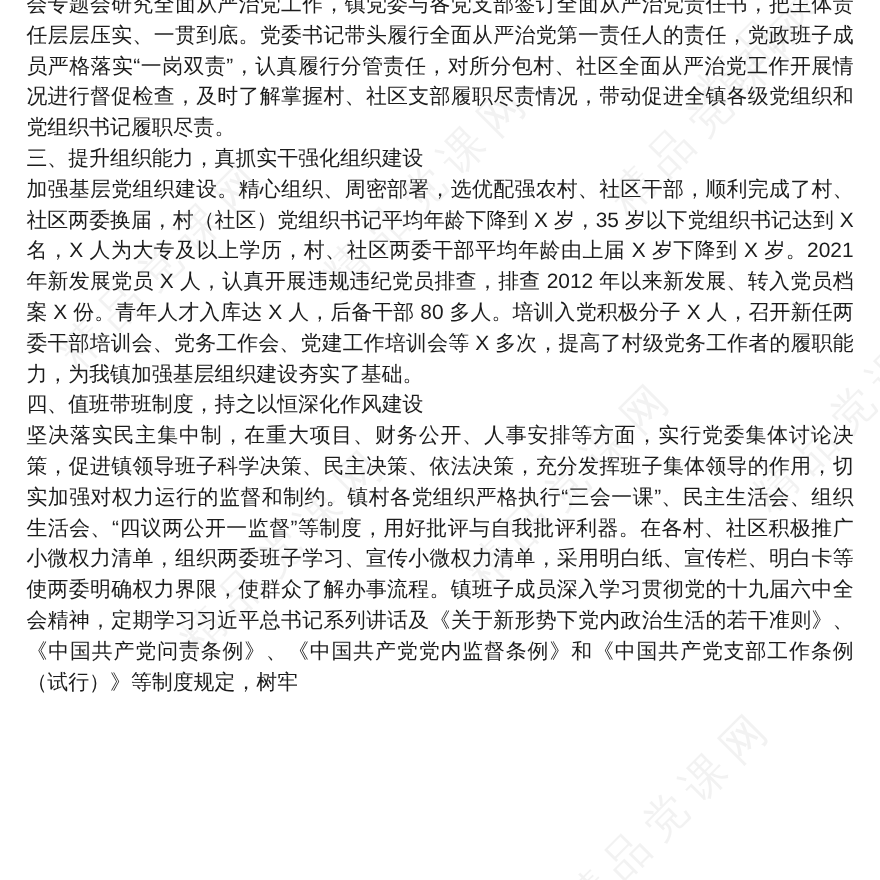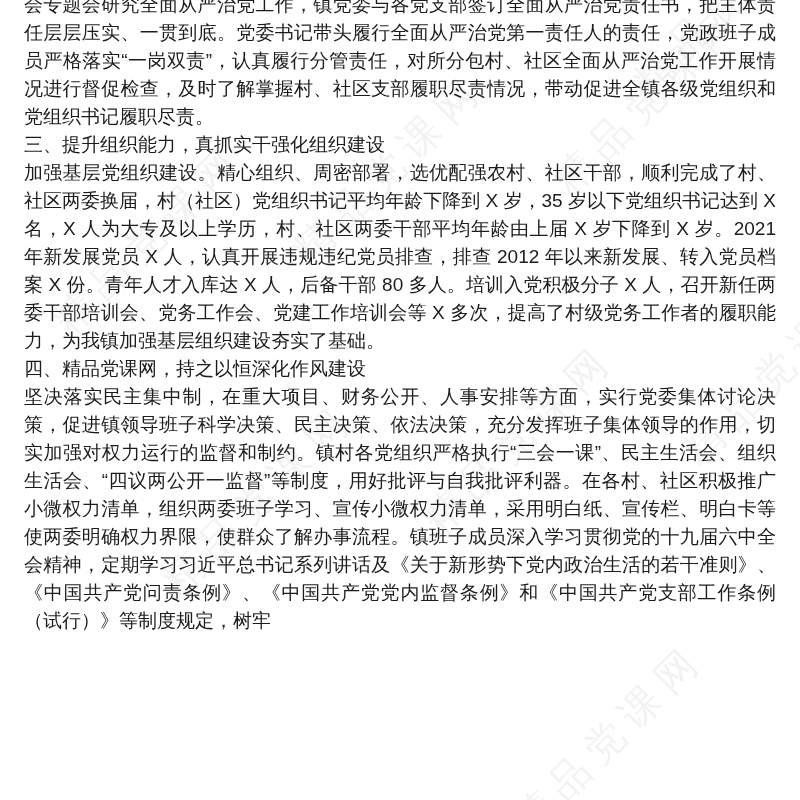--- a/index.html
+++ b/index.html
@@ -81,17 +81,17 @@
     <span class="wm wm5">精品党课网</span>
     <span class="wm wm6">精品党课网</span>
     <span class="wm wm7">精品党课网</span>
     <span class="wm wm8">精品党课网</span>
   </div>
 
   <div class="doc">
     <p class="para-body">会专题会研究全面从严治党工作，镇党委与各党支部签订全面从严治党责任书，把主体责任层层压实、一贯到底。党委书记带头履行全面从严治党第一责任人的责任，党政班子成员严格落实“一岗双责”，认真履行分管责任，对所分包村、社区全面从严治党工作开展情况进行督促检查，及时了解掌握村、社区支部履职尽责情况，带动促进全镇各级党组织和党组织书记履职尽责。</p>
     <h3 class="para-heading">三、提升组织能力，真抓实干强化组织建设</h3>
     <p class="para-body">加强基层党组织建设。精心组织、周密部署，选优配强农村、社区干部，顺利完成了村、社区两委换届，村（社区）党组织书记平均年龄下降到 X 岁，35 岁以下党组织书记达到 X 名，X 人为大专及以上学历，村、社区两委干部平均年龄由上届 X 岁下降到 X 岁。2021 年新发展党员 X 人，认真开展违规违纪党员排查，排查 2012 年以来新发展、转入党员档案 X 份。青年人才入库达 X 人，后备干部 80 多人。培训入党积极分子 X 人，召开新任两委干部培训会、党务工作会、党建工作培训会等 X 多次，提高了村级党务工作者的履职能力，为我镇加强基层组织建设夯实了基础。</p>
-    <h3 class="para-heading">四、精品党课网，持之以恒深化作风建设</h3>
+    <h3 class="para-heading">四、值班带班制度，持之以恒深化作风建设</h3>
     <p class="para-body">坚决落实民主集中制，在重大项目、财务公开、人事安排等方面，实行党委集体讨论决策，促进镇领导班子科学决策、民主决策、依法决策，充分发挥班子集体领导的作用，切实加强对权力运行的监督和制约。镇村各党组织严格执行“三会一课”、民主生活会、组织生活会、“四议两公开一监督”等制度，用好批评与自我批评利器。在各村、社区积极推广小微权力清单，组织两委班子学习、宣传小微权力清单，采用明白纸、宣传栏、明白卡等使两委明确权力界限，使群众了解办事流程。镇班子成员深入学习贯彻党的十九届六中全会精神，定期学习习近平总书记系列讲话及《关于新形势下党内政治生活的若干准则》、《中国共产党问责条例》、《中国共产党党内监督条例》和《中国共产党支部工作条例（试行）》等制度规定，树牢</p>
   </div>
 
 </div>
 
 </body></html>

